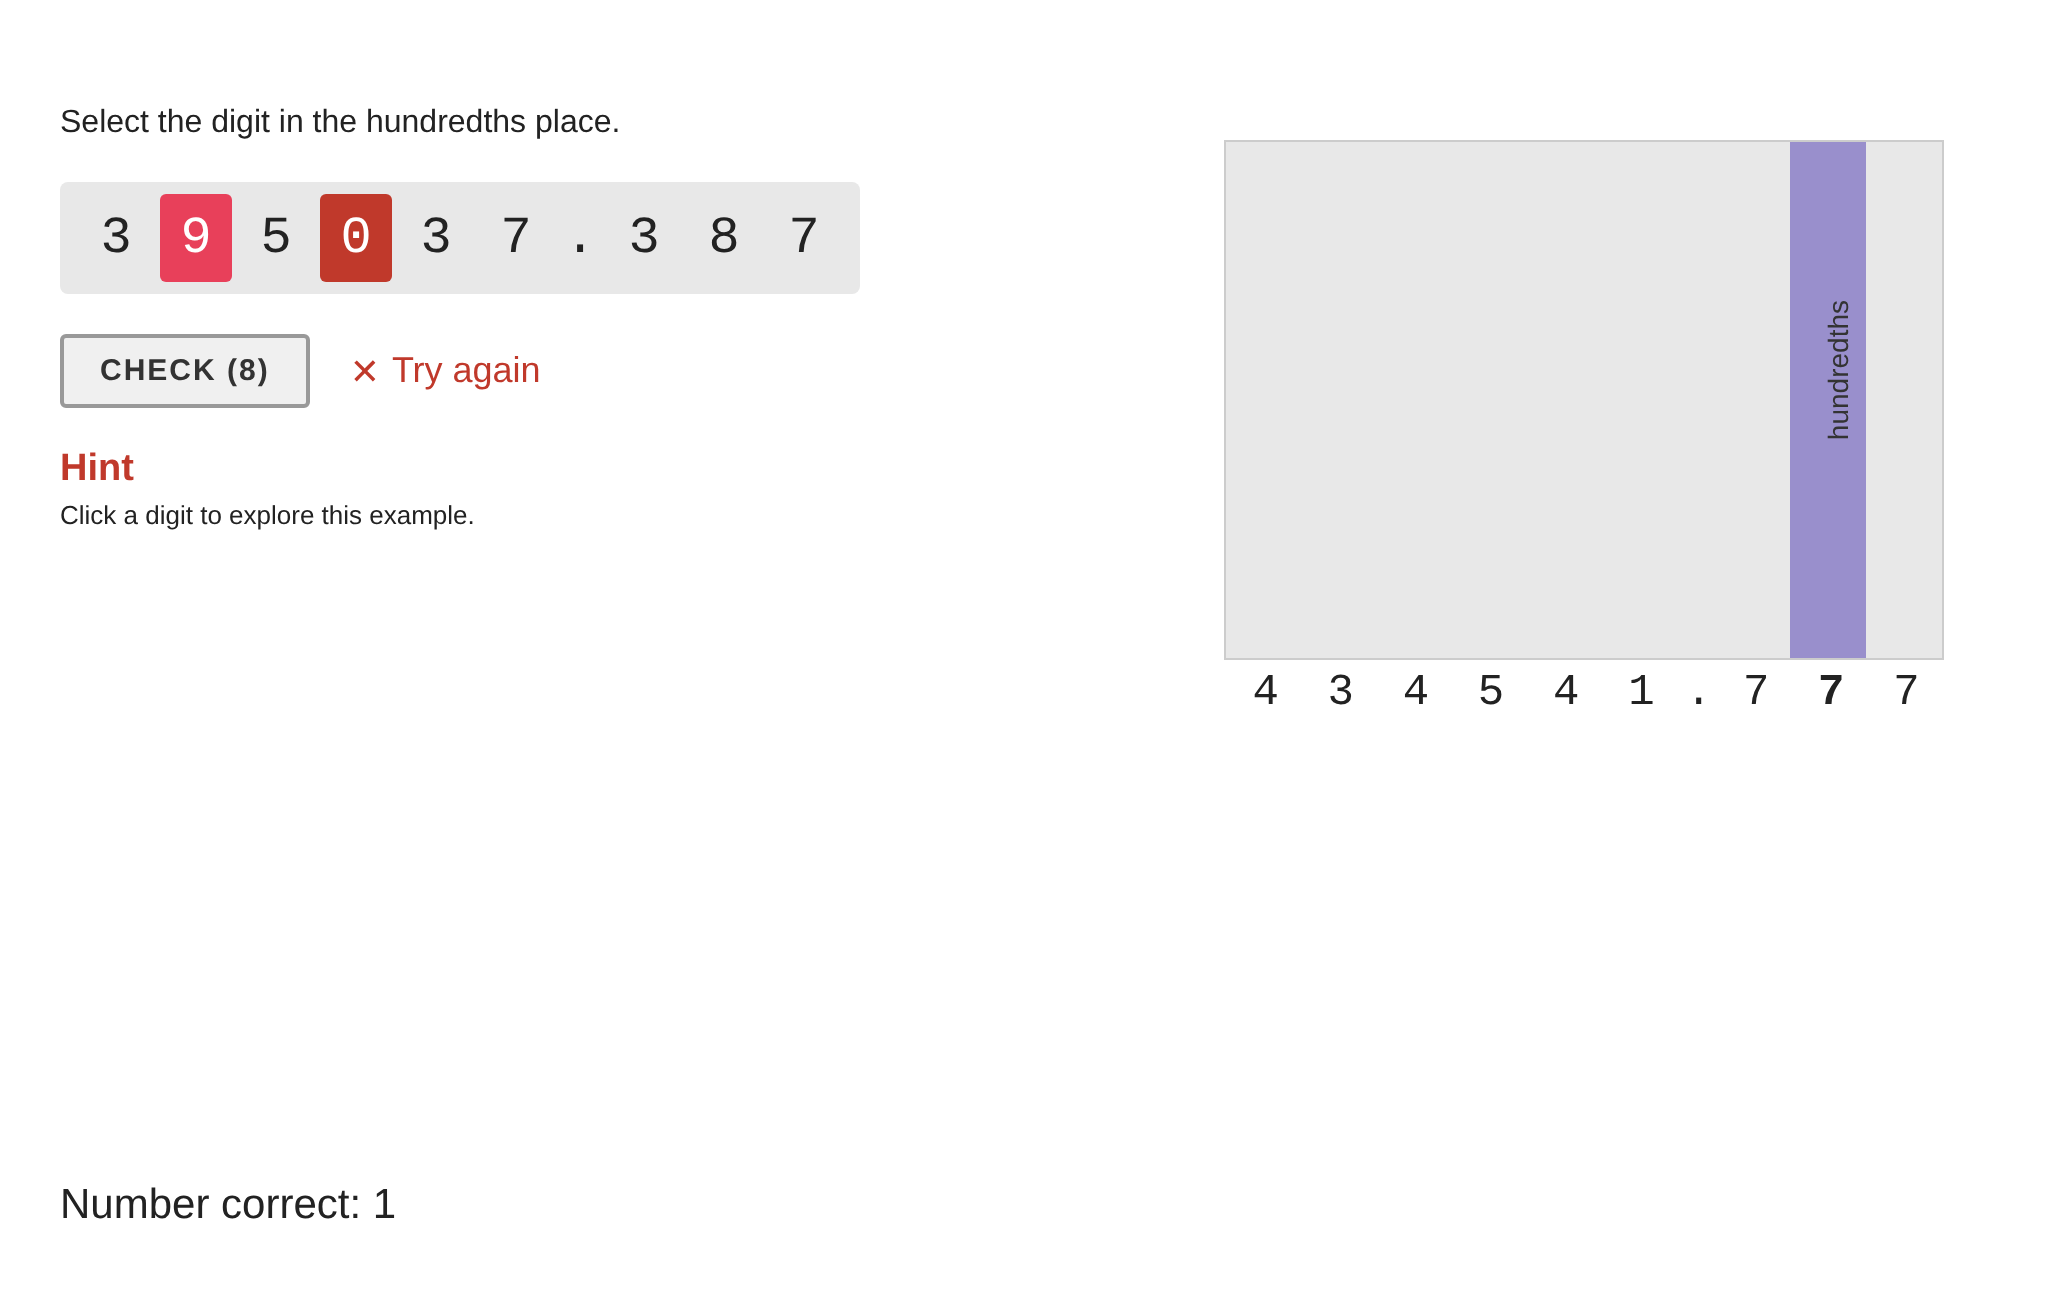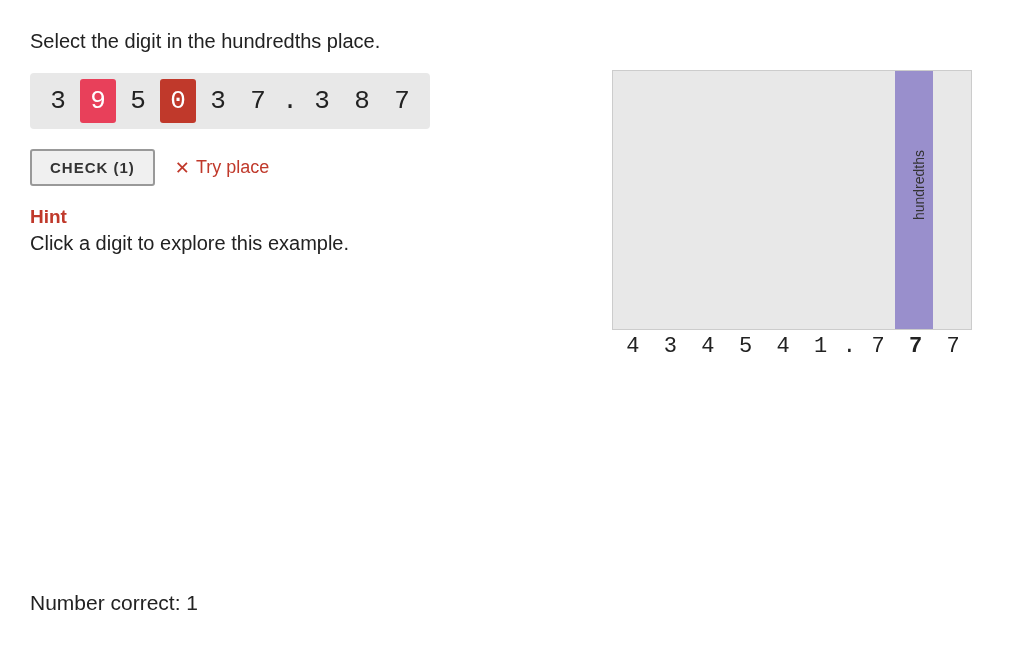--- a/index.html
+++ b/index.html
@@ -6,24 +6,25 @@
     body {
       font-family: 'Courier New', Courier, monospace;
       background: #fff;
       width: 1032px;
       min-height: 645px;
       position: relative;
       padding: 30px;
     }
 
     .instruction {
-      font-size: 20px;
-      font-family: Arial, sans-serif;
-      margin-bottom: 20px;
-      color: #222;
+      font-size: 16px;
+      font-family: Arial, sans-serif;
+      margin-bottom: 20px;
+      color: #222;
+      margin-top: 23px;
     }
 
     .number-row {
       display: flex;
       align-items: center;
       gap: 4px;
       margin-bottom: 20px;
       background: #e8e8e8;
       display: inline-flex;
       padding: 6px 10px;
@@ -103,21 +104,21 @@
 
     .hint-title {
       font-size: 19px;
       font-family: Arial, sans-serif;
       font-weight: bold;
       color: #c0392b;
       margin-bottom: 4px;
     }
 
     .hint-text {
-      font-size: 20px;
+      font-size: 13px;
       font-family: Arial, sans-serif;
       color: #222;
     }
 
     .right-panel {
       position: absolute;
       top: 70px;
       right: 60px;
       width: 360px;
     }
@@ -207,25 +208,25 @@
   <div class="digit-cell selected-red">0</div>
   <div class="digit-cell plain">3</div>
   <div class="digit-cell plain">7</div>
   <div class="digit-cell dot">.</div>
   <div class="digit-cell plain">3</div>
   <div class="digit-cell plain">8</div>
   <div class="digit-cell plain">7</div>
 </div>
 
 <div class="controls-row">
-  <button class="check-button">CHECK (1)</button>
+  <button class="check-button">CHECK (8)</button>
 
   <div class="try-again">
     <span class="x-icon">✕</span>
-    <span style="cursor:pointer; text-decoration: none;">Try place</span>
+    <span style="cursor:pointer; text-decoration: none;">Try again</span>
   </div>
 </div>
 
 <div class="hint-section">
   <div class="hint-title">Hint</div>
   <div class="hint-text">Click a digit to explore this example.</div>
 </div>
 
 <div class="right-panel">
   <div class="chart-area">

